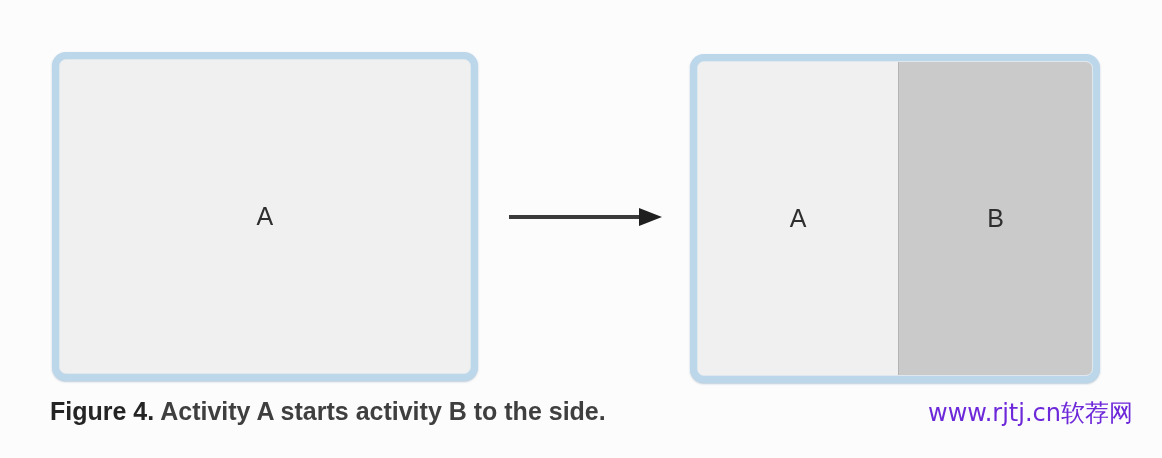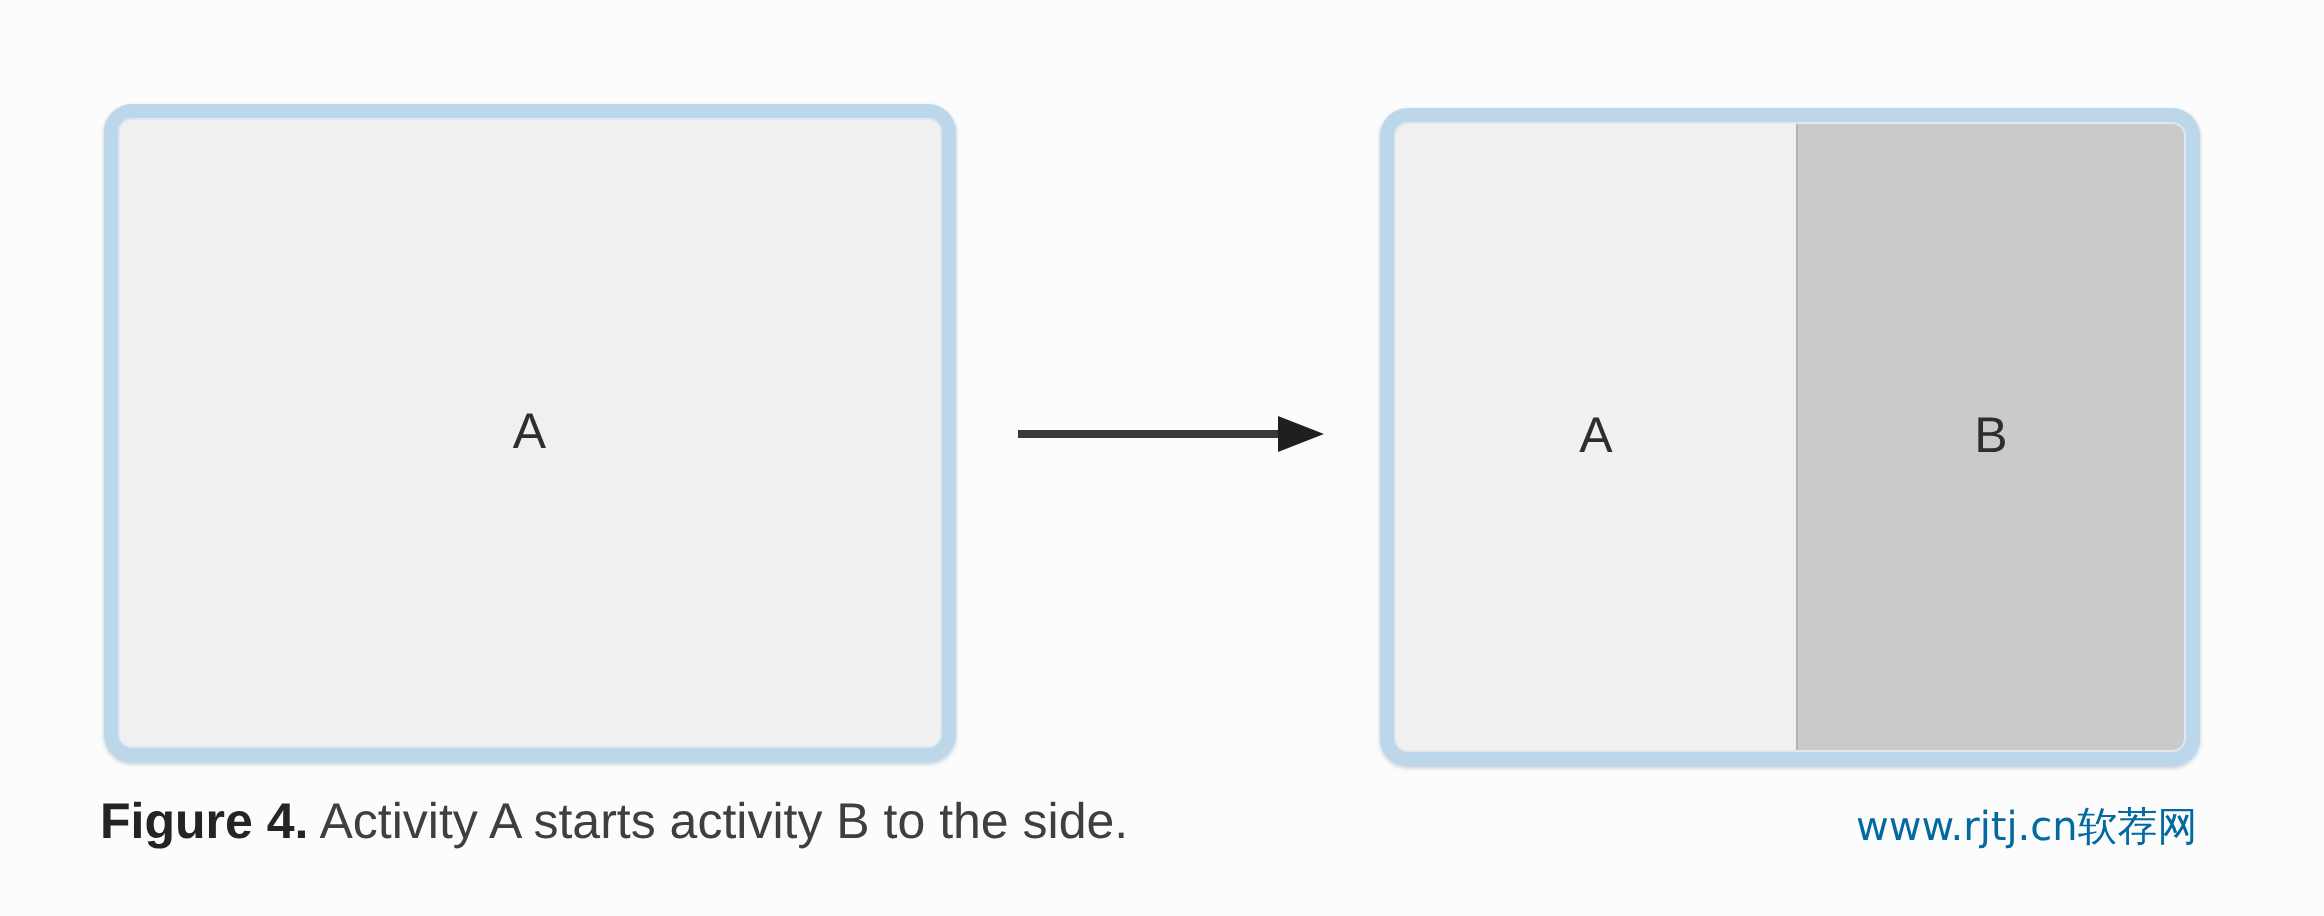--- a/index.html
+++ b/index.html
@@ -99,33 +99,33 @@
     line-height: 30px;
     color: #3c3c3c;
     white-space: nowrap;
     font-family: "Liberation Sans", sans-serif;
   }
   #caption .cap-bold {
     font-weight: 700;
     color: #242424;
   }
   #caption .cap-rest {
-    font-weight: 400;
+    font-weight: 700;
     color: #3f3f3f;
     text-align: center;
   }
 
   
   #watermark {
     position: absolute;
     left: 928px;
     top: 398px;
-    font-size: 20px;
+    font-size: 24px;
     line-height: 30px;
-    color: #0369a1;
+    color: #6d28d9;
     white-space: nowrap;
     font-family: "DejaVu Sans", sans-serif;
     font-weight: 400;
     letter-spacing: 0px;
   }
 </style>
 </head>
 <body>
 
 <div id="stage">

